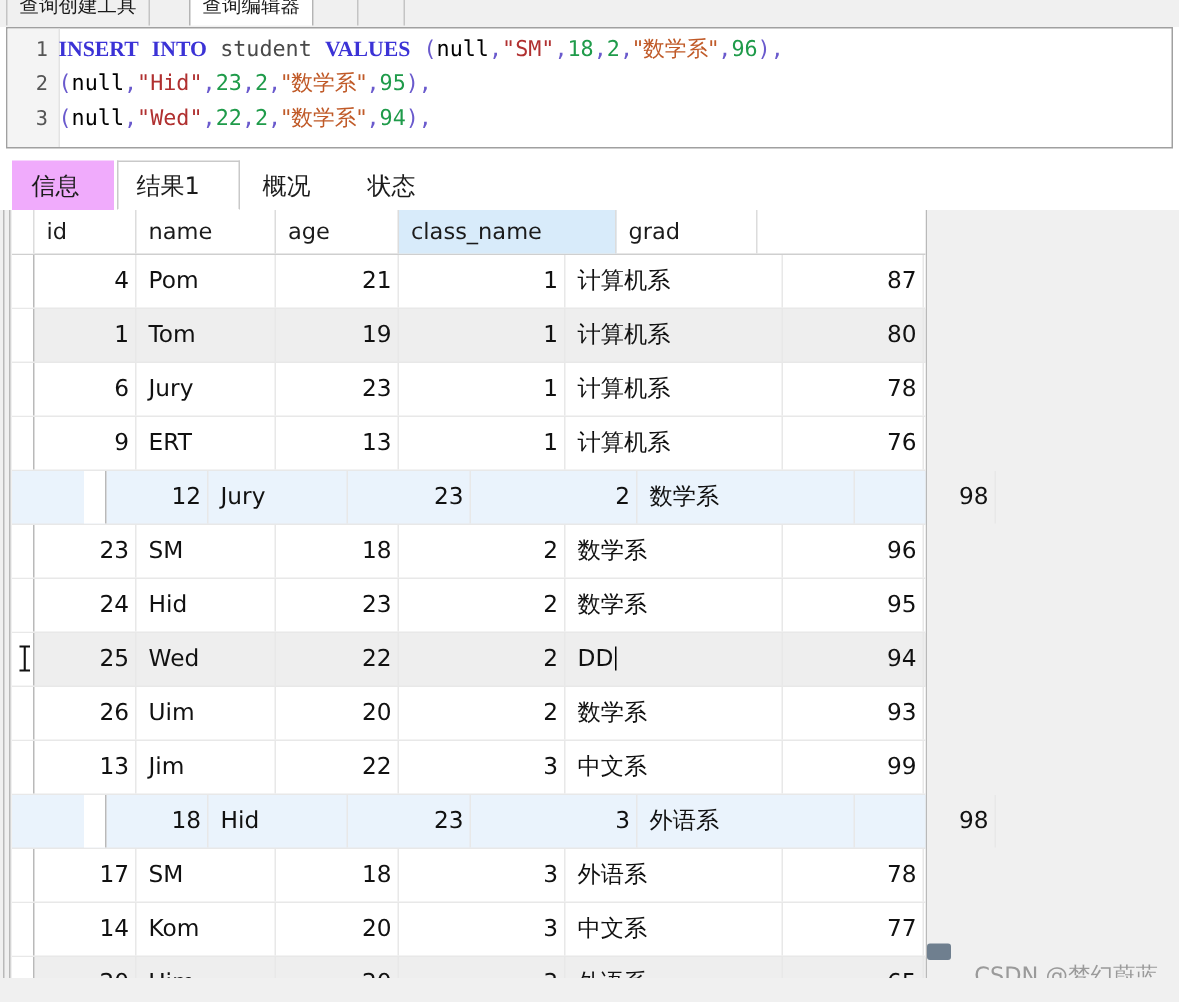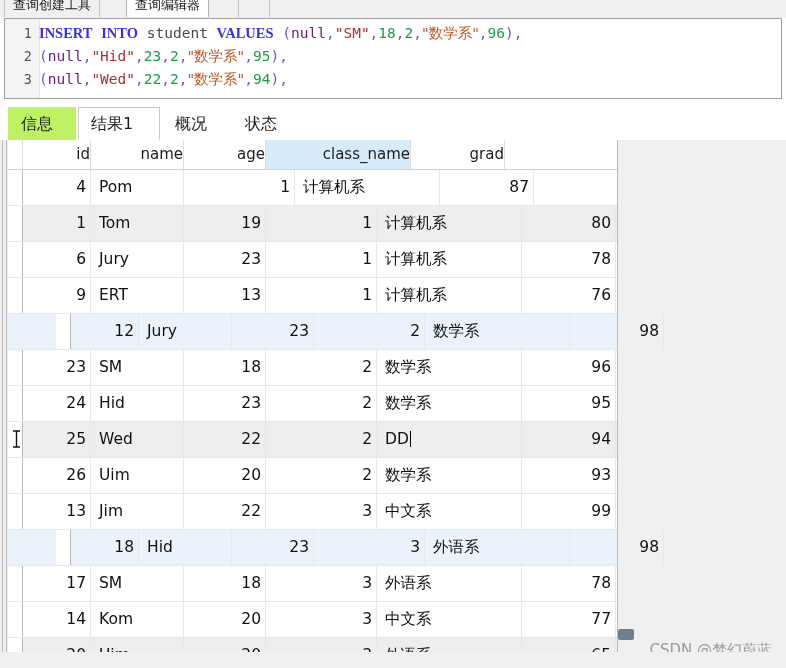--- a/index.html
+++ b/index.html
@@ -83,21 +83,21 @@
     font-size: 13.5px;
     color: #555555;
     line-height: 23px;
   }
   .lnum.l1 { top: 3px; }
   .lnum.l2 { top: 26px; }
   .lnum.l3 { top: 49px; }
 
   .kw   { color: #3b32d6; font-weight: bold; font-family: Liberation Serif, serif; }
   .idn  { color: #4a4a4a; }
-  .nul  { color: #701a75; }
+  .nul  { color: #000000; }
   .str  { color: #b03030; }
   .cnstr{ color: #c05a28; }
   .num  { color: #1f9b4a; }
   .pun  { color: #6a5acd; }
   .cjk  { font-family: "DejaVu Sans", sans-serif; }
 
   
   .restabs {
     position: absolute;
     left: 0; top: 104px;
@@ -113,21 +113,21 @@
     line-height: 31px;
     font-size: 16px;
     color: #1b1b1b;
     padding: 0 12px;
     font-family: "DejaVu Sans", sans-serif;
     border: 1px solid transparent;
     background: transparent;
     white-space: nowrap;
   }
   .rtab.hl {
-    background: #bef264;
+    background: #f0abfc;
   }
   .rtab.sel {
     background: #ffffff;
     border: 1px solid #c9c9c9;
     border-bottom: 1px solid #ffffff;
     z-index: 4;
   }
   .rt0 { left: 8px;   width: 68px; }
   .rt1 { left: 78px;  width: 82px; }
   .rt2 { left: 162px; width: 68px; }
@@ -153,21 +153,20 @@
     left: 8px; top: 0;
     width: 609px;
     background: #ffffff;
     border-right: 1px solid #b9b9b9;
   }
   .ghead {
     display: flex;
     height: 29px;
     background: #ffffff;
     border-bottom: 1px solid #cfcfcf;
-    text-align: right;
   }
   .ghead .hcell {
     box-sizing: border-box;
     border-right: 1px solid #dcdcdc;
     font-size: 15px;
     color: #1b1b1b;
     line-height: 28px;
     padding-left: 8px;
     overflow: hidden;
     white-space: nowrap;
@@ -306,20 +305,21 @@
       <div class="hcell c-name">name</div>
       <div class="hcell c-age">age</div>
       <div class="hcell c-cnam selcol">class_name</div>
       <div class="hcell c-grad">grad</div>
     </div>
     <div id="grid-body">
         <div class="grow">
           <div class="cell gut c-gut"></div>
           <div class="cell c-id num-c">4</div>
           <div class="cell c-name text-c">Pom</div>
+          <div class="cell c-age num-c">21</div>
           <div class="cell c-cid num-c">1</div>
           <div class="cell c-cnam text-c">计算机系</div>
           <div class="cell c-grad num-c">87</div>
         </div>
         <div class="grow alt">
           <div class="cell gut c-gut"></div>
           <div class="cell c-id num-c">1</div>
           <div class="cell c-name text-c">Tom</div>
           <div class="cell c-age num-c">19</div>
           <div class="cell c-cid num-c">1</div>

